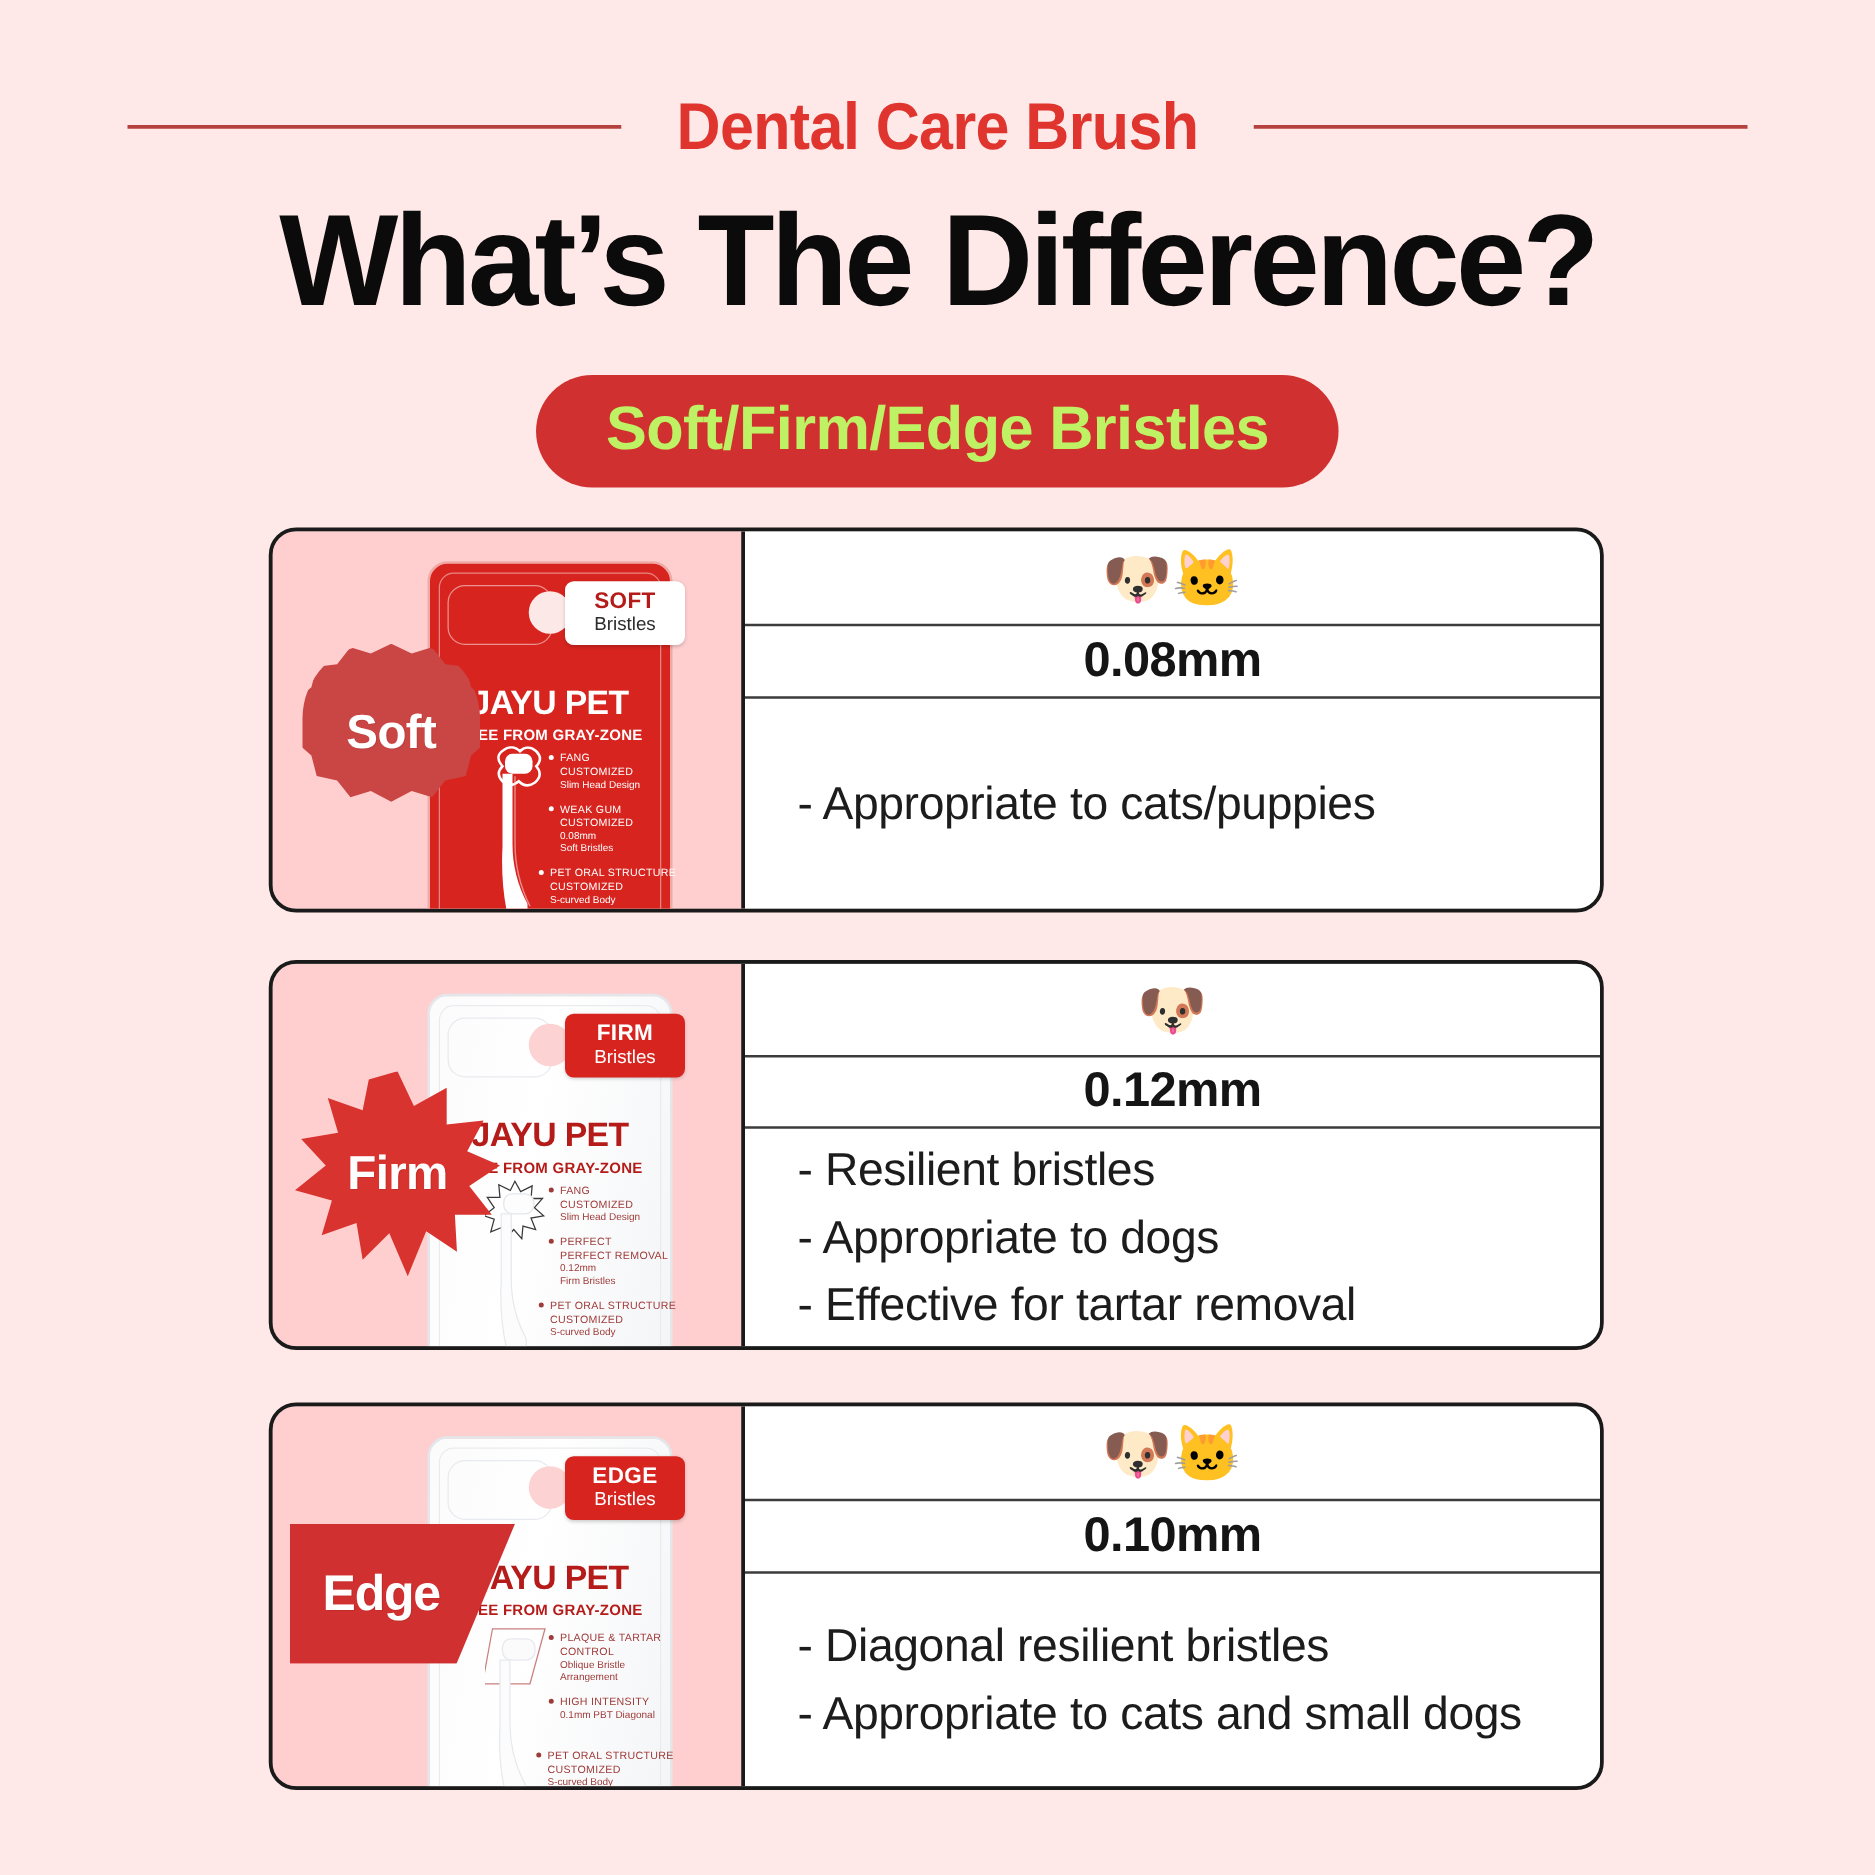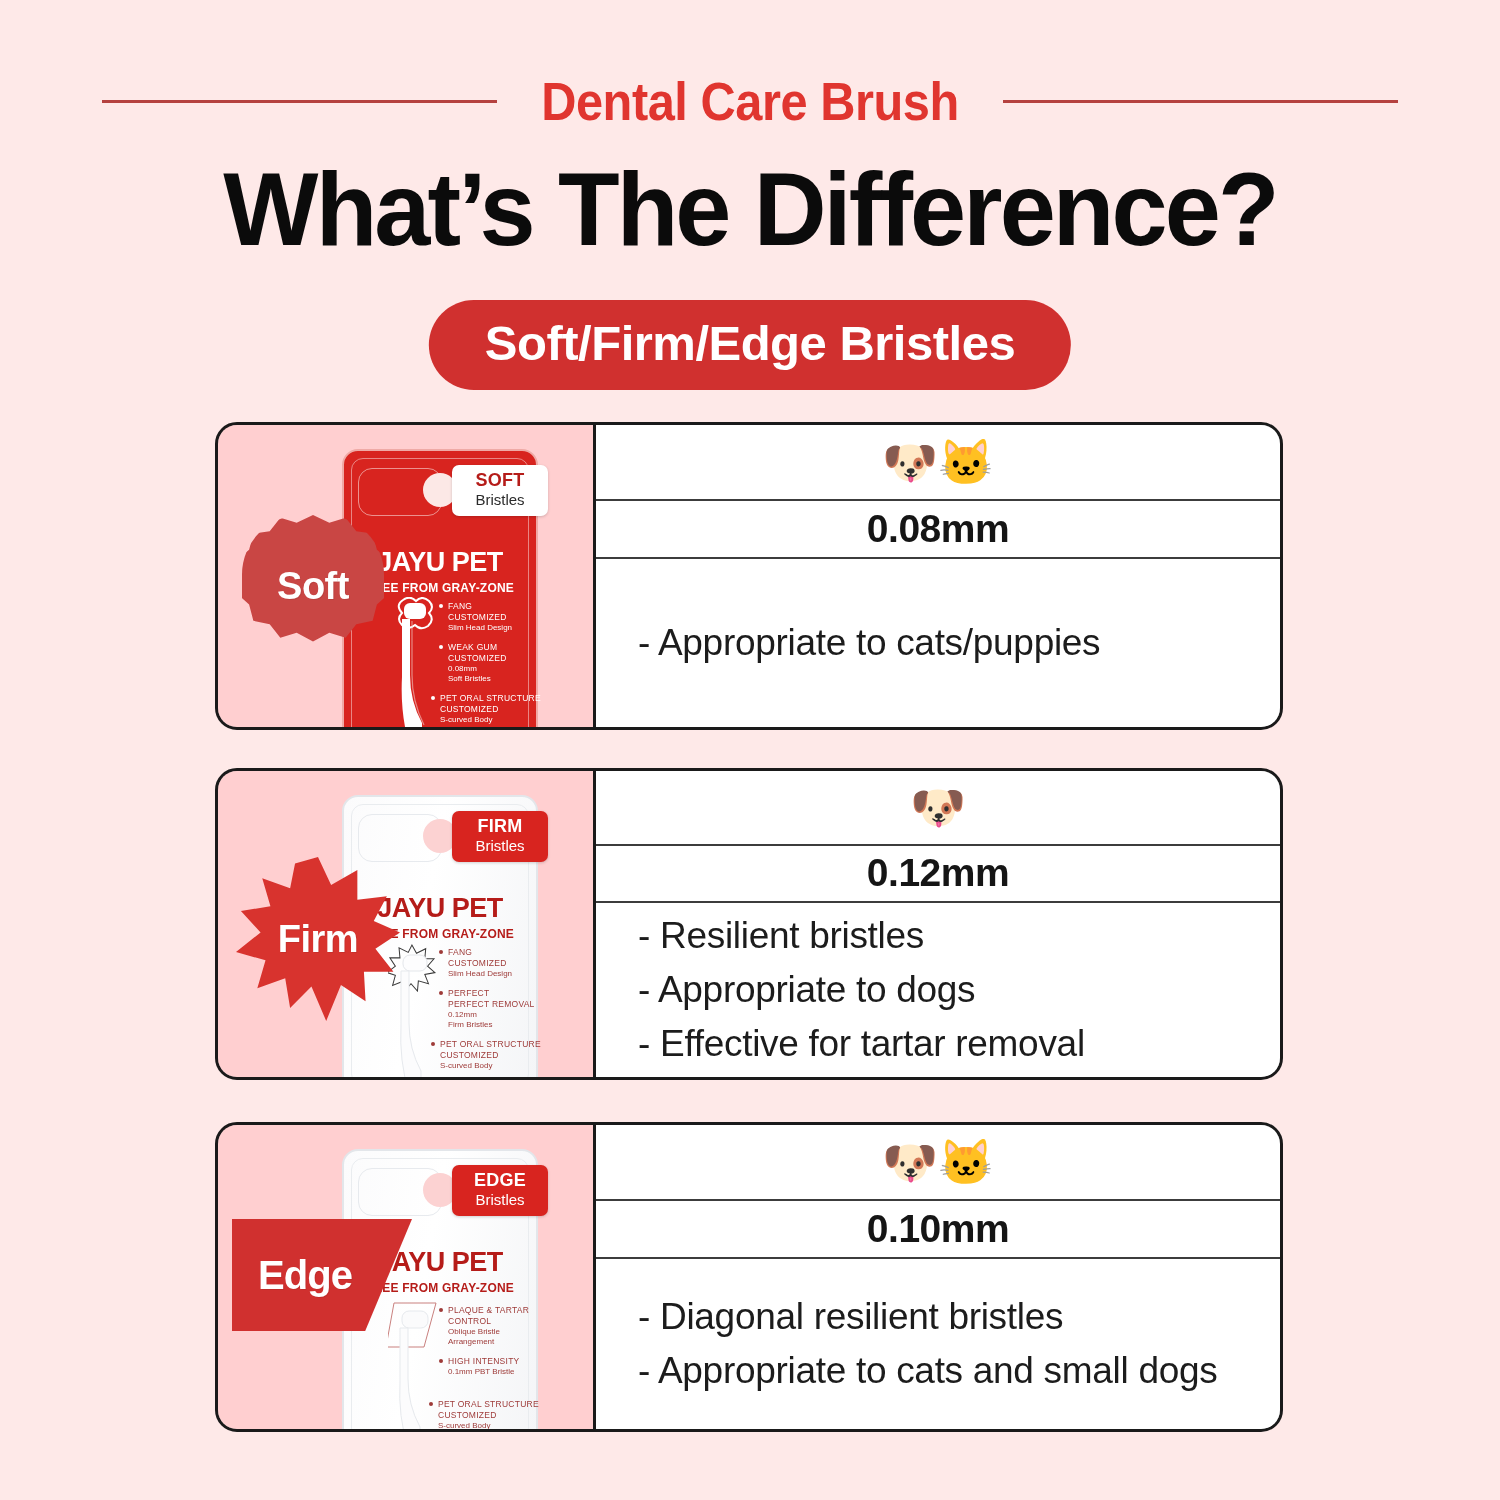--- a/index.html
+++ b/index.html
@@ -57,21 +57,21 @@
   }
 
   .pill {
     position: absolute;
     top: 300px;
     left: 50%;
     transform: translateX(-50%);
     background: #D0302F;
     border-radius: 46px;
     padding: 15px 56px 19px 56px;
-    color: #ffffff;
+    color: #bef264;
     font-size: 49px;
     font-weight: bold;
     letter-spacing: -0.5px;
     white-space: nowrap;
   }
 
   
   .card {
     position: absolute;
     left: 215px;
@@ -482,21 +482,21 @@
         <div class="grp" style="position:relative">
           <span class="dot"></span>
           <div class="h" style="white-space:pre-line">PLAQUE &amp; TARTAR
 CONTROL</div>
           <div class="s" style="white-space:pre-line">Oblique Bristle
 Arrangement</div>
         </div>
         <div class="grp" style="position:relative">
           <span class="dot"></span>
           <div class="h" style="white-space:pre-line">HIGH INTENSITY</div>
-          <div class="s" style="white-space:pre-line">0.1mm PBT Bristle</div>
+          <div class="s" style="white-space:pre-line">0.1mm PBT Diagonal</div>
         </div>
         <div class="grp" style="position:relative;width:106px;margin-left:-10px;margin-top:22px">
           <span class="dot"></span>
           <div class="h" style="white-space:pre-line">PET ORAL STRUCTURE
 CUSTOMIZED</div>
           <div class="s" style="white-space:pre-line">S-curved Body</div>
         </div>
       </div>
     </div>
 

